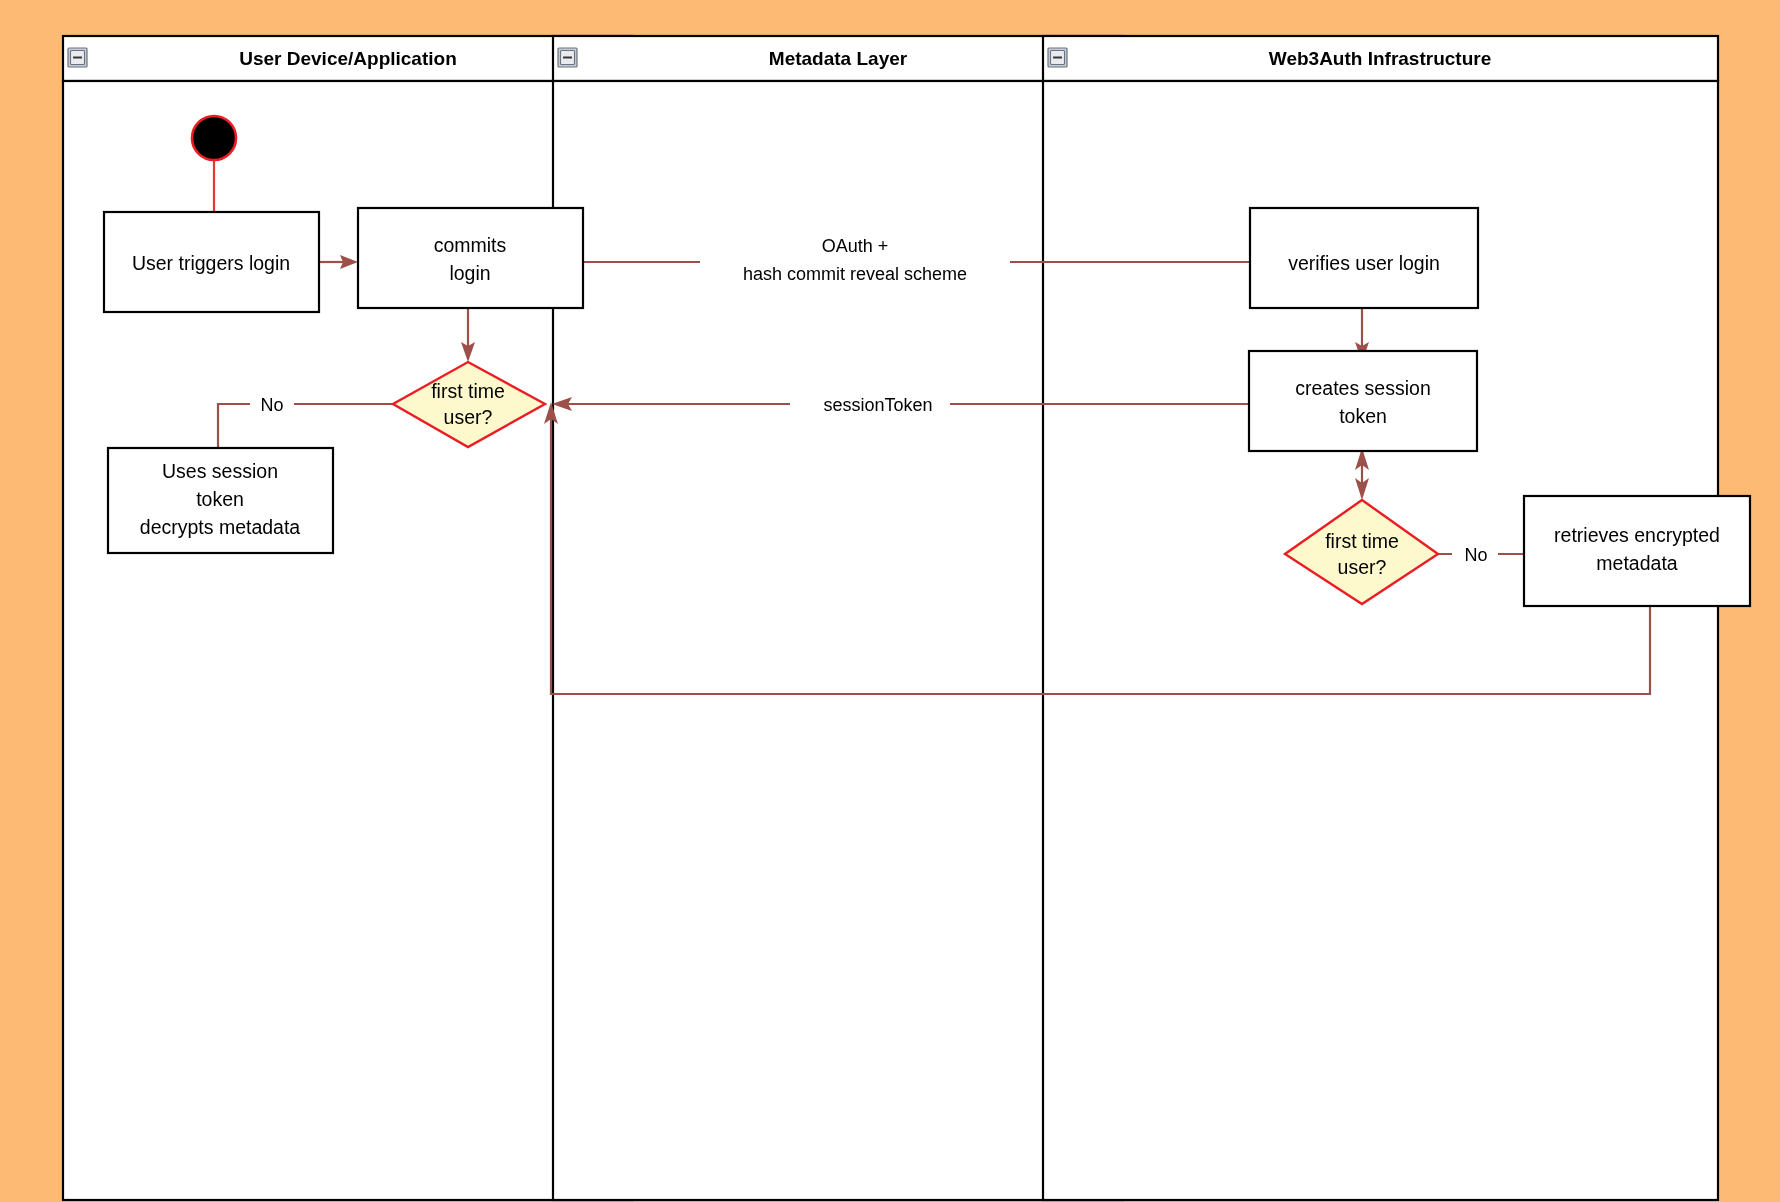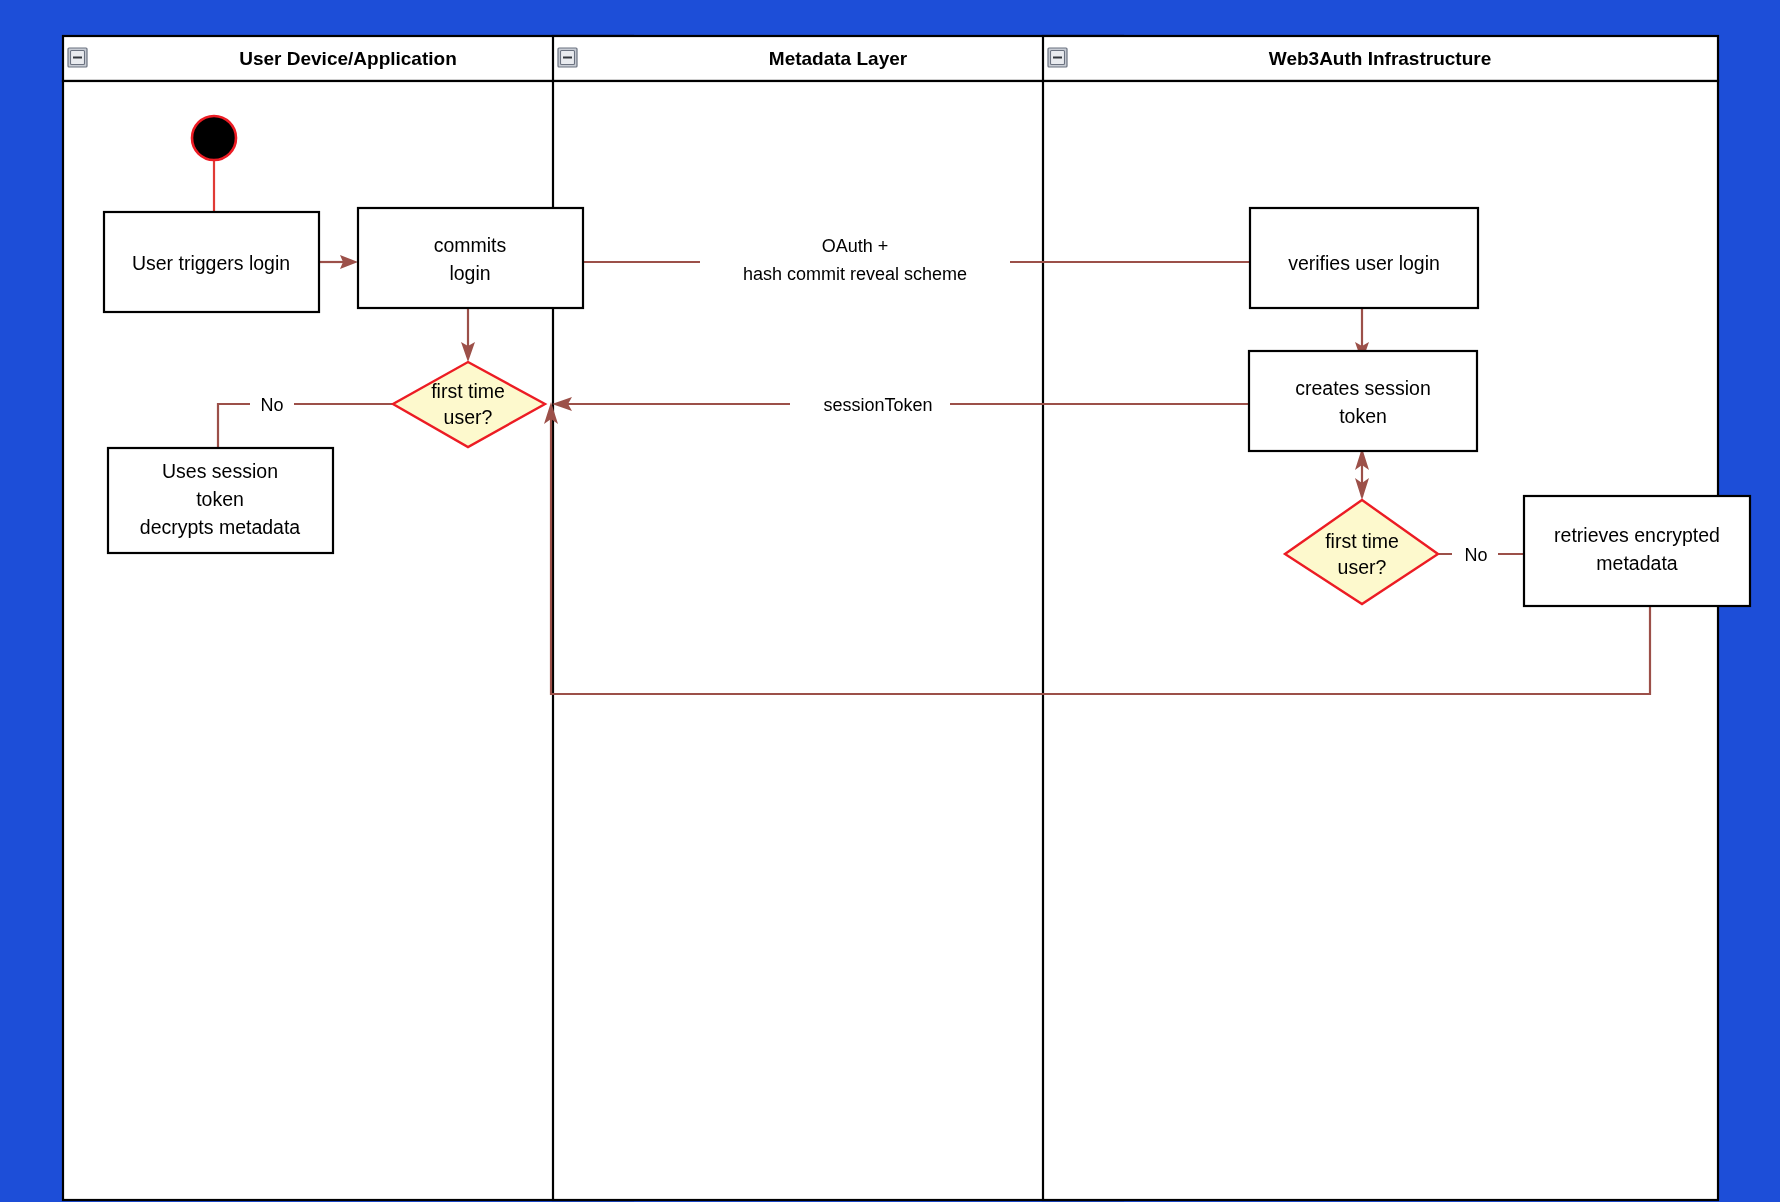--- a/index.html
+++ b/index.html
@@ -5,21 +5,21 @@
   html, body {
     margin: 0;
     padding: 0;
     background: #ffffff;
     font-family: "Liberation Sans", sans-serif;
   }
   #canvas-wrap {
     position: relative;
     width: 1780px;
     height: 1202px;
-    background: #1d4ed8;
+    background: #fdba74;
     overflow: hidden;
   }
   svg#diagram {
     display: block;
     width: 1780px;
     height: 1202px;
   }
   .lane-rect {
     fill: #ffffff;
     stroke: #000000;

